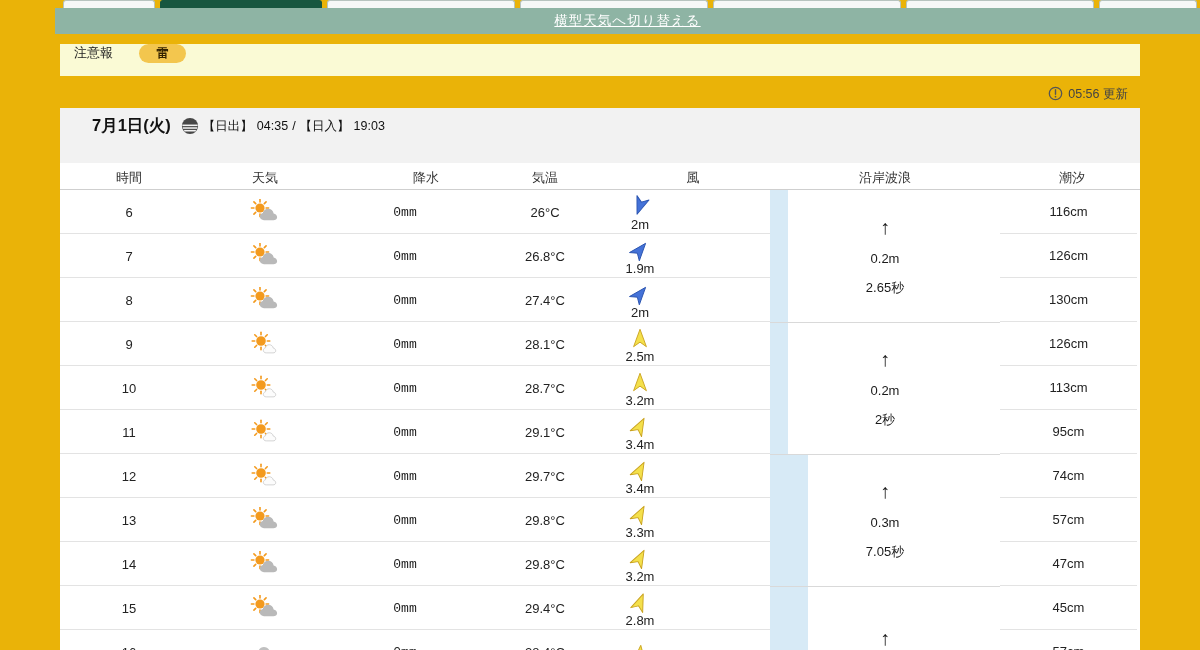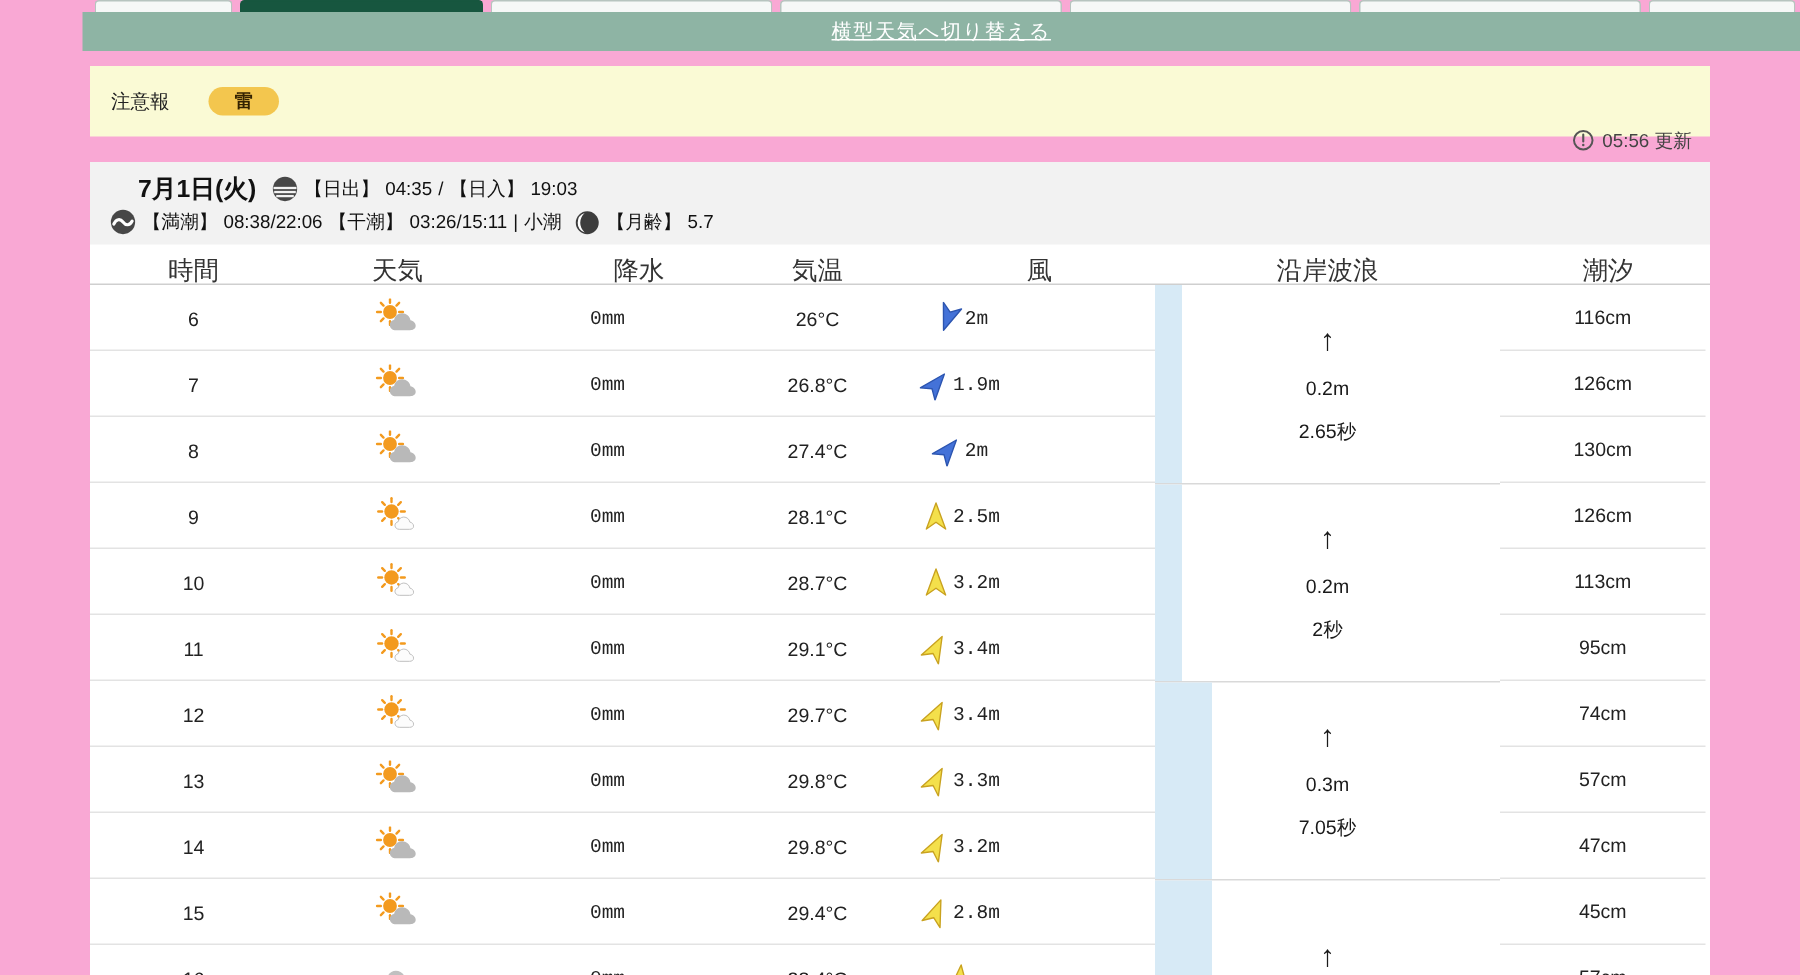--- a/index.html
+++ b/index.html
@@ -1,50 +1,50 @@
 <!DOCTYPE html>
 <html><head>
 <meta charset="utf-8">
 <style>
   html,body{margin:0;padding:0;}
   body{font-family:"Liberation Sans","DejaVu Sans",sans-serif;}
-  .stage{position:relative;width:1200px;height:650px;background:#f9a8d4;overflow:hidden;}
+  .stage{position:relative;width:1200px;height:650px;background:#eab308;overflow:hidden;}
 
   
   .tab{position:absolute;top:0;height:10px;background:#f6f8f7;border:1px solid #b7c4bf;border-bottom:none;border-radius:3px 3px 0 0;box-sizing:border-box;}
   .tab.sel{background:#17563f;border-color:#17563f;}
 
   .greenbar{position:absolute;left:55px;top:8px;width:1145px;height:26px;background:#8eb4a4;display:flex;align-items:center;justify-content:center;}
   .greenbar a{color:#ffffff;font-size:13.5px;text-decoration:underline;cursor:pointer;letter-spacing:1px;}
 
-  .advisory{position:absolute;left:60px;top:44px;width:1080px;height:47px;background:#fafad5;display:flex;align-items:center;box-sizing:border-box;padding-left:14px;}
+  .advisory{position:absolute;left:60px;top:44px;width:1080px;height:32px;background:#fafad5;display:flex;align-items:flex-start;box-sizing:border-box;padding-left:14px;}
   .advisory .lbl{font-size:13px;color:#222;}
   .advisory .badge{margin-left:26px;min-width:47px;height:19px;border-radius:10px;background:#f3c64e;color:#332200;font-size:12px;font-weight:bold;display:flex;align-items:center;justify-content:center;cursor:pointer;}
 
   .updated{position:absolute;top:86px;right:72px;display:flex;align-items:flex-start;gap:5px;color:#444;font-size:12.5px;}
 
   .panel{position:absolute;left:60px;top:108px;width:1080px;height:542px;background:#ffffff;}
 
   .dateband{position:absolute;left:0;top:0;width:100%;height:55px;background:#f2f2f2;box-sizing:border-box;padding:7px 0 0 13px;}
   .dline{display:flex;align-items:center;gap:4px;height:22px;color:#111;}
   .dline .date{font-size:16.5px;font-weight:bold;margin-right:6px;margin-left:19px;}
   .dline .t{font-size:12.5px;}
   .dline svg{flex:0 0 auto;}
 
   .thead{position:absolute;left:0;top:55px;width:100%;height:27px;border-bottom:1px solid #cfcfcf;box-sizing:border-box;}
-  .thead span{position:absolute;top:6px;transform:translateX(-50%);font-size:17px;color:#333;white-space:nowrap;}
+  .thead span{position:absolute;top:6px;transform:translateX(-50%);font-size:13px;color:#333;white-space:nowrap;}
 
   .rows{position:absolute;left:0;top:82px;width:710px;}
   .trow{position:relative;width:710px;height:44px;border-bottom:1px solid #e3e3e3;box-sizing:border-box;}
   .trow .cell{position:absolute;top:0;height:44px;display:flex;align-items:center;justify-content:center;font-size:13px;color:#222;}
   .c-time{left:0;width:138px;}
   .c-wx{left:185px;width:40px;}
   .c-pr{left:310px;width:70px;font-family:Liberation Mono, monospace;}
   .c-tp{left:450px;width:70px;}
-  .c-wind{left:545px;width:70px;flex-direction:row;justify-content:flex-start;padding-top:3px;box-sizing:border-box;font-family:Liberation Mono, monospace;}
+  .c-wind{left:545px;width:70px;flex-direction:column;justify-content:flex-start;padding-top:3px;box-sizing:border-box;}
   .c-wind .spd{font-size:13px;color:#222;margin-top:-3px;}
 
   .wavecol{position:absolute;left:710px;top:82px;width:230px;height:460px;}
   .wgroup{position:relative;width:230px;height:132px;box-sizing:border-box;}
   .wgroup.bt{border-top:1px solid #d9d9d9;}
   .wbar{position:absolute;left:0;top:0;bottom:0;background:#d7eaf6;}
   .wcontent{position:absolute;left:0;top:0;width:100%;height:100%;display:flex;flex-direction:column;align-items:center;justify-content:center;line-height:1.15;color:#1a1a1a;}
   .wcontent .arr{font-size:20px;line-height:1;margin-bottom:1px;}
   .wcontent .v{font-size:13px;margin-top:14px;}
 
@@ -92,38 +92,20 @@
           <rect x="1.5" y="8.4" width="17" height="1.7" fill="#f2f2f2"></rect>
           <rect x="2" y="11.4" width="16" height="1.7" fill="#f2f2f2"></rect>
           <rect x="3.5" y="14.4" width="13" height="1.7" fill="#f2f2f2"></rect>
         </svg>
         <span class="t">【日出】</span>
         <span class="t">04:35</span>
         <span class="t">/</span>
         <span class="t">【日入】</span>
         <span class="t">19:03</span>
       </div>
-      <div class="dline">
-        <svg width="18" height="18" viewBox="0 0 20 20">
-          <circle cx="10" cy="10" r="9" fill="#474747"></circle>
-          <path d="M3.2 11.5 C5 7.6 8 7.4 10 10 S14.8 13.2 16.8 9.3" fill="none" stroke="#ffffff" stroke-width="2.3" stroke-linecap="round"></path>
-        </svg>
-        <span class="t">【満潮】</span>
-        <span class="t">08:38/22:06</span>
-        <span class="t">【干潮】</span>
-        <span class="t">03:26/15:11</span>
-        <span class="t">|</span>
-        <span class="t">小潮</span>
-        <svg width="17" height="17" viewBox="0 0 20 20" style="margin-left:5px;">
-          <circle cx="10" cy="10" r="9" fill="#3d3d3d"></circle>
-          <path d="M8 2.4 A8 8 0 0 0 8 17.6 A10 10 0 0 1 8 2.4" fill="#ffffff"></path>
-        </svg>
-        <span class="t">【月齢】</span>
-        <span class="t">5.7</span>
-      </div>
     </div>
 
     <div class="thead" id="thead">
         <span style="left: 69px;">時間</span>
         <span style="left: 205px;">天気</span>
         <span style="left: 345px; padding-left: 42px;">降水</span>
         <span style="left: 485px;">気温</span>
         <span style="left: 633px;">風</span>
         <span style="left: 825px;">沿岸波浪</span>
         <span style="left: 1012px;">潮汐</span>

